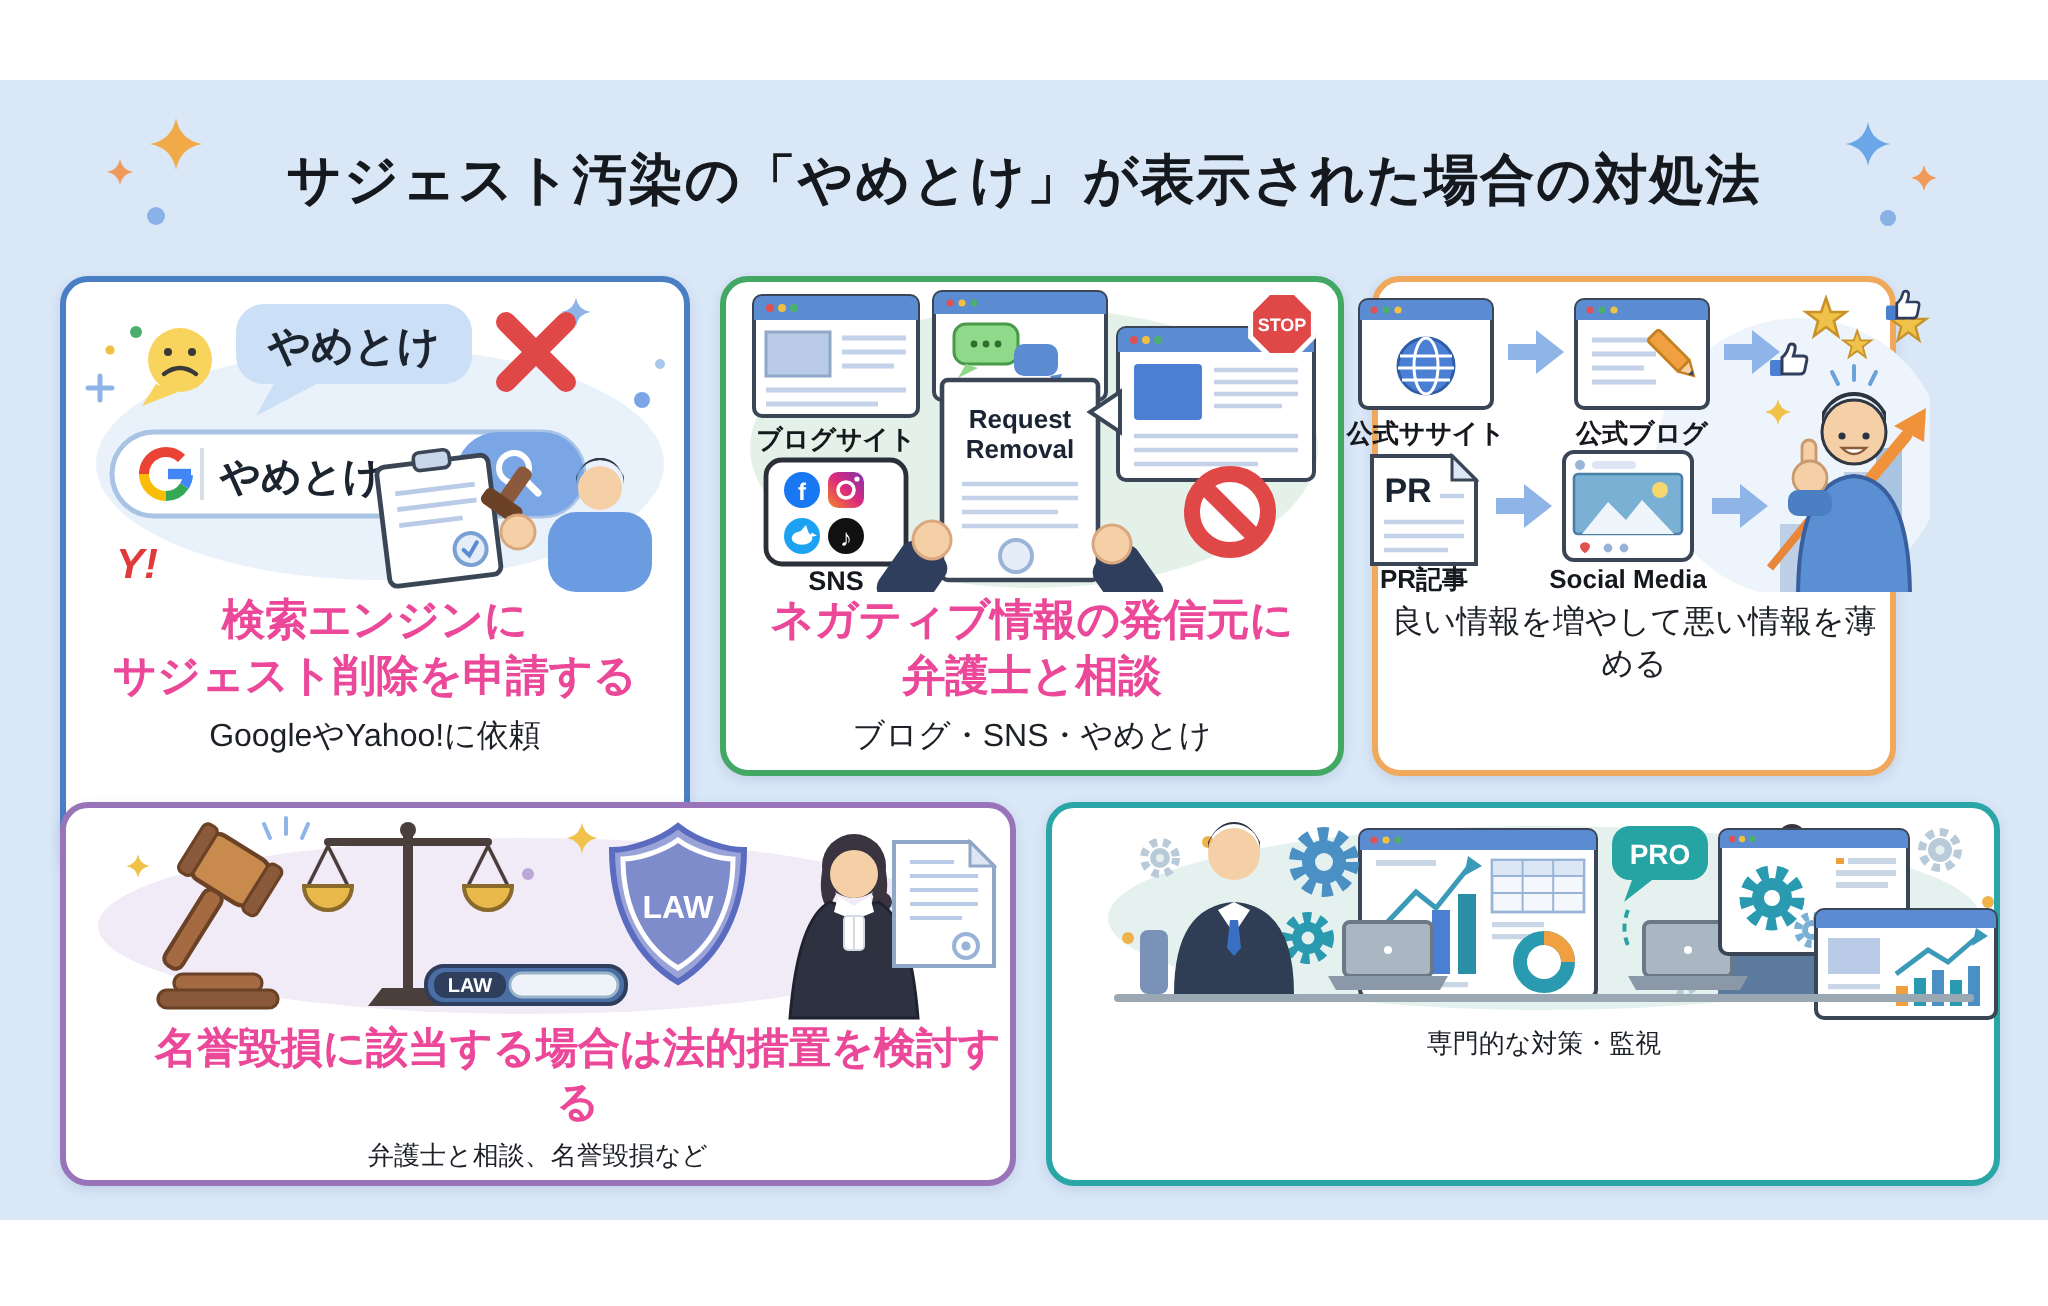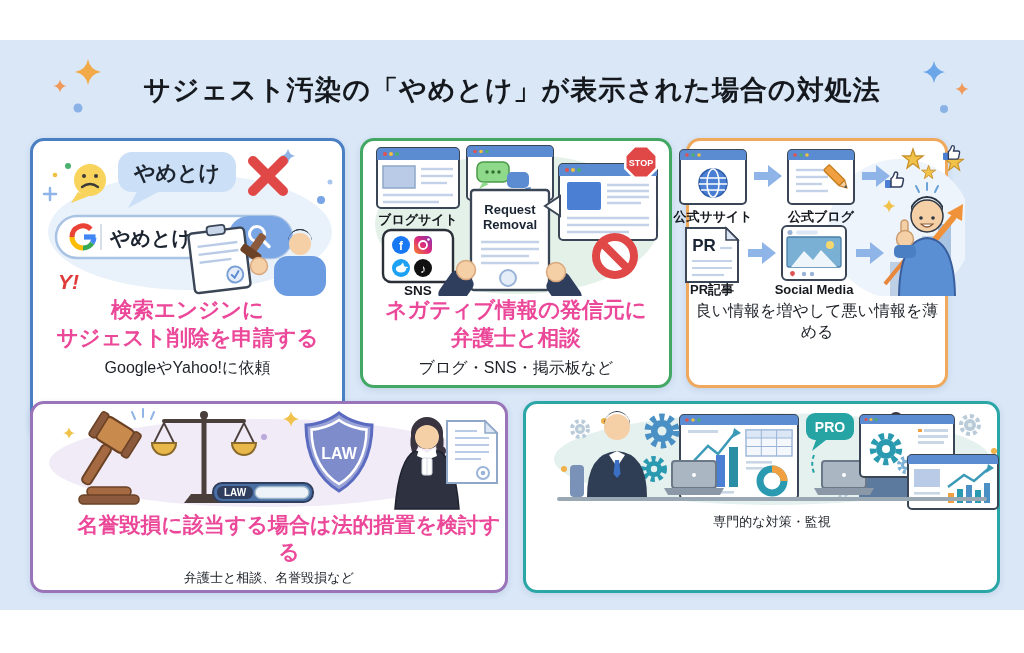--- a/index.html
+++ b/index.html
@@ -215,21 +215,21 @@
       </g>
       <g>
         <circle cx="246" cy="112" r="19" fill="#ffffff" stroke="#e04848" stroke-width="8"></circle>
         <line x1="233" y1="99" x2="259" y2="125" stroke="#e04848" stroke-width="8" stroke-linecap="round"></line>
       </g>
     </svg>
     <div class="heading">
       <span>ネガティブ情報の発信元に</span><br>
       <span>弁護士と相談</span>
     </div>
-    <div class="sub">ブログ・SNS・掲示板など</div>
+    <div class="sub">ブログ・SNS・やめとけ</div>
   </div>
 
   <div class="card card3">
     <svg class="illus" width="295" height="152" viewBox="0 0 295 152">
       <ellipse cx="230" cy="85" rx="72" ry="70" fill="#eef4fb"></ellipse>
 
       <g transform="translate(10,6)">
         <rect width="66" height="54" rx="4" fill="#ffffff" stroke="#3a4656" stroke-width="2"></rect>
         <path d="M0,4 a4,4 0 0 1 4,-4 h58 a4,4 0 0 1 4,4 v6 h-66 z" fill="#5b8bd0"></path>
         <circle cx="7" cy="5" r="1.8" fill="#e05252"></circle>

